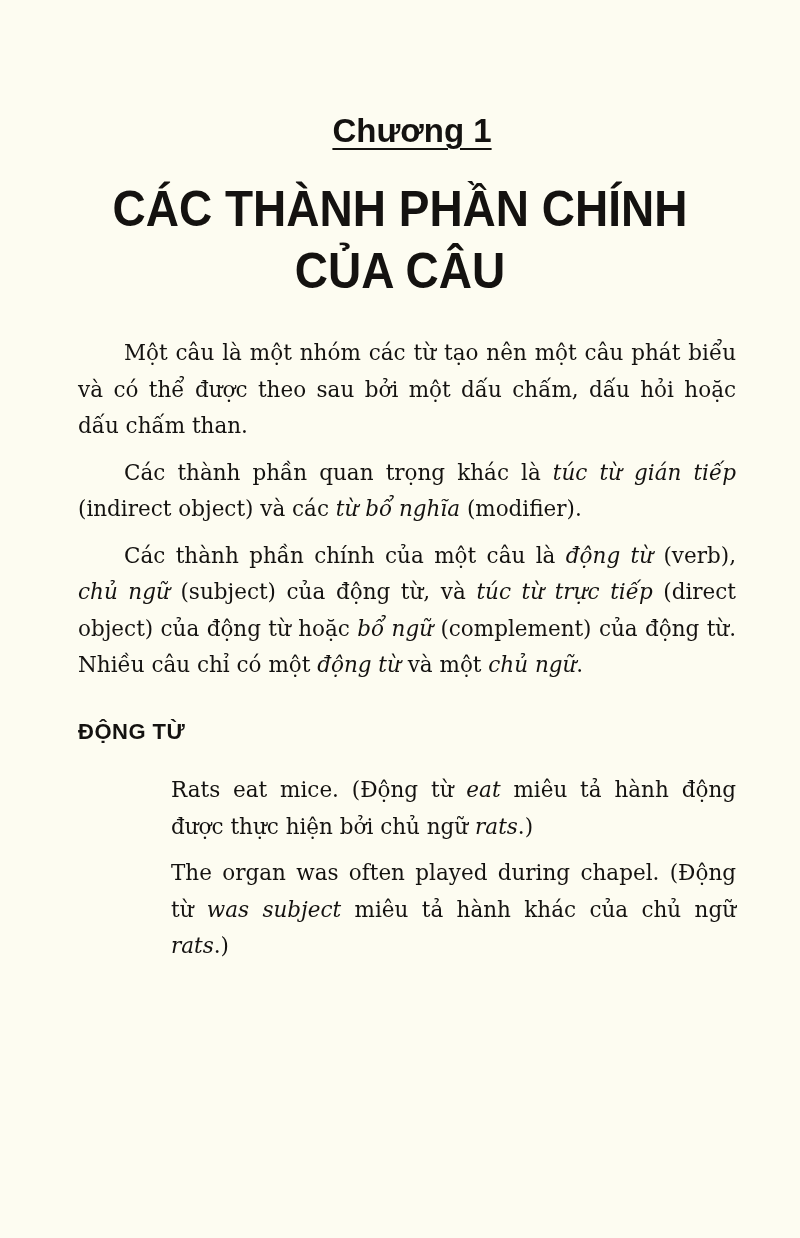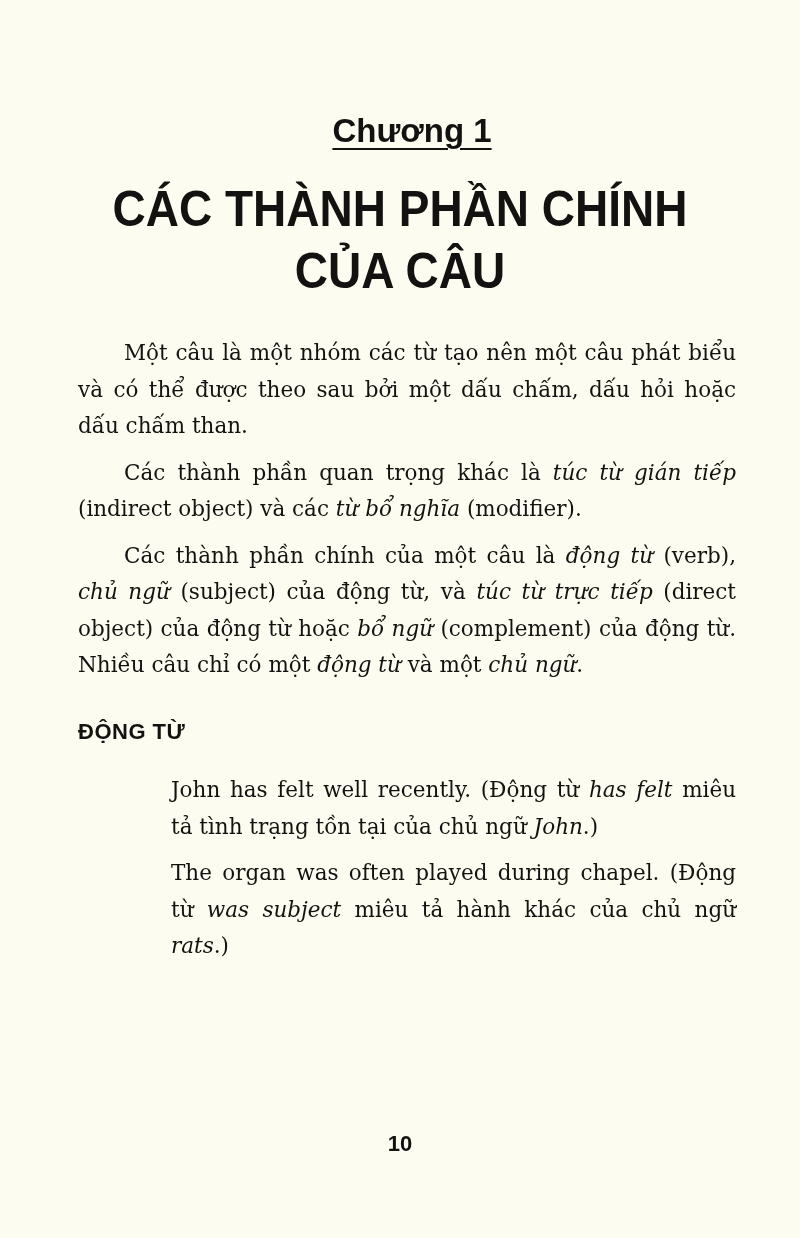--- a/index.html
+++ b/index.html
@@ -82,18 +82,17 @@
     <div>CỦA CÂU</div>
   </div>
 
   <div class="body">
     <p><span>Một câu là một nhóm các từ tạo nên một câu phát biểu và có thể được theo sau bởi một dấu chấm, dấu hỏi hoặc dấu chấm than.</span></p>
     <p><span>Các thành phần quan trọng khác là </span><em>túc từ gián tiếp</em><span> (indirect object) và các </span><em>từ bổ nghĩa</em><span> (modifier).</span></p>
     <p><span>Các thành phần chính của một câu là </span><em>động từ</em><span> (verb), </span><em>chủ ngữ</em><span> (subject) của động từ, và </span><em>túc từ trực tiếp</em><span> (direct object) của động từ hoặc </span><em>bổ ngữ</em><span> (complement) của động từ. Nhiều câu chỉ có một </span><em>động từ</em><span> và một </span><em>chủ ngữ</em><span>.</span></p>
 
     <div class="section-heading">ĐỘNG TỪ</div>
 
-    <p class="example"><span>John has felt well recently. (Động từ </span><em>has felt</em><span> miêu tả tình trạng tồn tại của chủ ngữ </span><em>John</em><span>.)</span></p>
+    <p class="example"><span>Rats eat mice. (Động từ </span><em>eat</em><span> miêu tả hành động được thực hiện bởi chủ ngữ </span><em>rats</em><span>.)</span></p>
     <p class="example"><span>The organ was often played during chapel. (Động từ </span><em>was subject</em><span> miêu tả hành khác của chủ ngữ </span><em>rats</em><span>.)</span></p>
   </div>
 
-  <div class="page-number">10</div>
 </div>
 
 </body></html>

